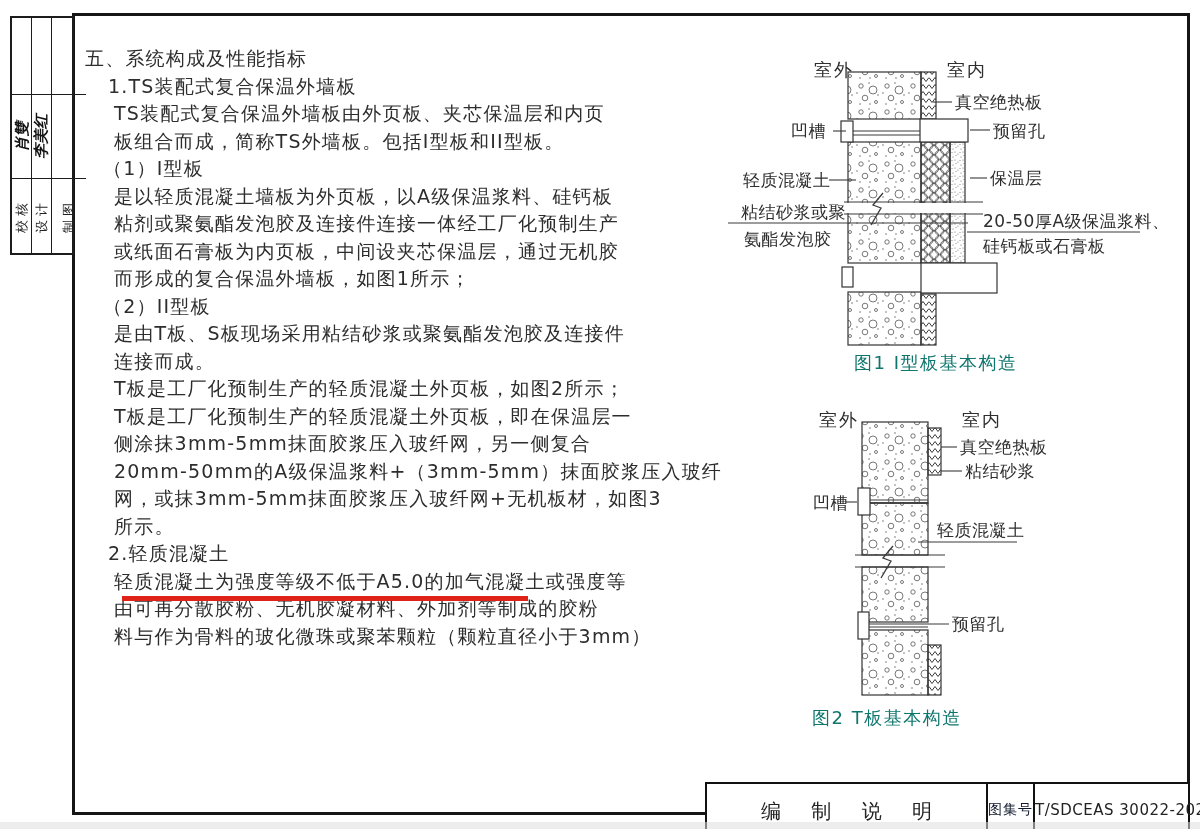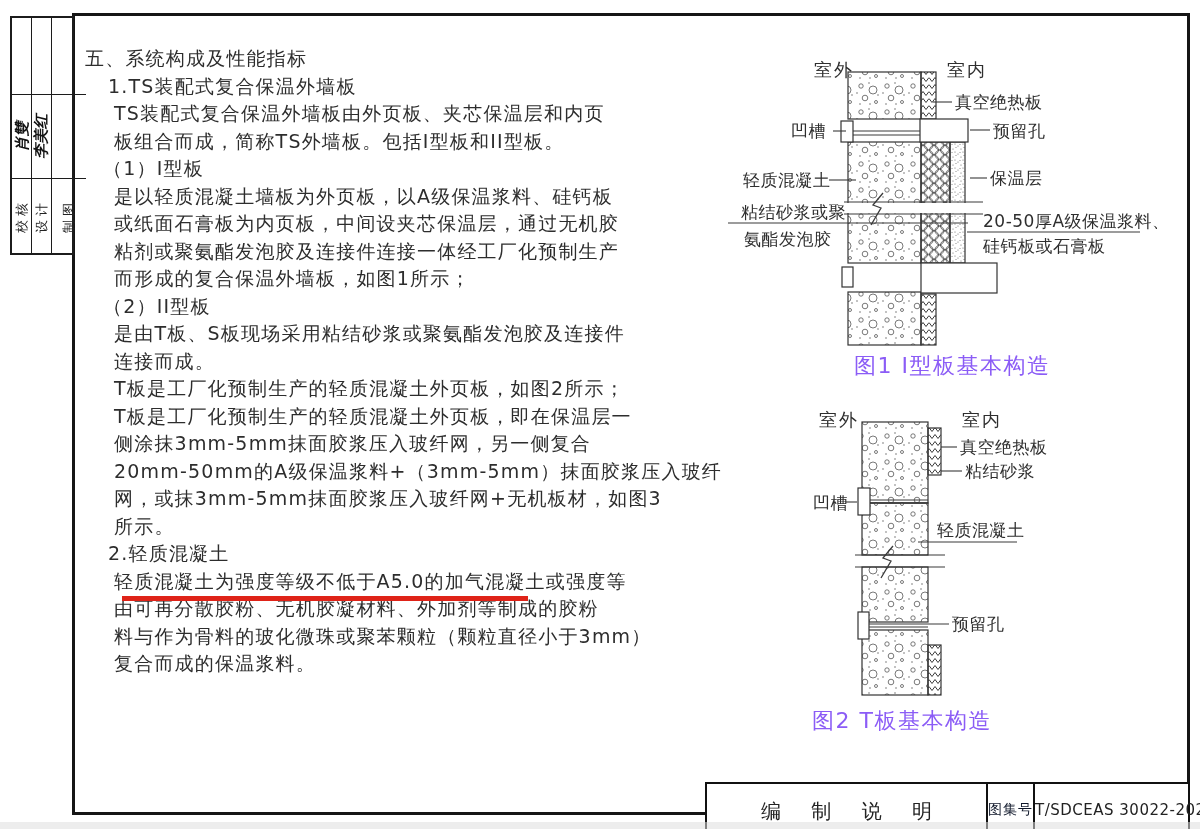--- a/index.html
+++ b/index.html
@@ -53,21 +53,21 @@
   .red-underline {
     left:122px; top:596px; width:406px; height:4.5px;
     background:#df2318;
   }
 
   
   .fig { overflow:visible; }
   .fig text { fill:#2e2e2e; font-size:17px; letter-spacing:0.5px; }
   .fig text.room { font-size:18px; letter-spacing:2px; }
   .fig line, .fig polyline { stroke:#3a3a3a; }
-  .caption { font-size:22px; letter-spacing:1.5px; white-space:nowrap; color:#8b5cf6; }
+  .caption { font-size:18px; letter-spacing:1.5px; white-space:nowrap; color:#0f766e; }
 
   
   .title-block {
     left:705px; top:782px; width:485px; height:58px;
     border:2.5px solid #111; background:#fff; display:flex;
   }
   .tb-name {
     flex:1; display:flex; align-items:center; justify-content:center;
     font-size:20px; letter-spacing:12px; color:#222; padding-left:12px;
   }
@@ -114,37 +114,36 @@
   </div>
 </div>
 
 <div class="abs text-col">
   <div class="ln h">五、系统构成及性能指标</div>
   <div class="ln n">1.TS装配式复合保温外墙板</div>
   <div class="ln b">TS装配式复合保温外墙板由外页板、夹芯保温层和内页</div>
   <div class="ln b">板组合而成，简称TS外墙板。包括I型板和II型板。</div>
   <div class="ln p">（1）I型板</div>
   <div class="ln b">是以轻质混凝土墙板为外页板，以A级保温浆料、硅钙板</div>
+  <div class="ln b">粘剂或聚氨酯发泡胶及连接件连接一体经工厂化预制生产</div>
   <div class="ln b">或纸面石膏板为内页板，中间设夹芯保温层，通过无机胶</div>
-  <div class="ln b">粘剂或聚氨酯发泡胶及连接件连接一体经工厂化预制生产</div>
   <div class="ln b">而形成的复合保温外墙板，如图1所示；</div>
   <div class="ln p">（2）II型板</div>
   <div class="ln b">是由T板、S板现场采用粘结砂浆或聚氨酯发泡胶及连接件</div>
   <div class="ln b">连接而成。</div>
   <div class="ln b">T板是工厂化预制生产的轻质混凝土外页板，如图2所示；</div>
   <div class="ln b">T板是工厂化预制生产的轻质混凝土外页板，即在保温层一</div>
   <div class="ln b">侧涂抹3mm-5mm抹面胶浆压入玻纤网，另一侧复合</div>
   <div class="ln b">20mm-50mm的A级保温浆料+（3mm-5mm）抹面胶浆压入玻纤</div>
   <div class="ln b">网，或抹3mm-5mm抹面胶浆压入玻纤网+无机板材，如图3</div>
   <div class="ln b">所示。</div>
   <div class="ln n">2.轻质混凝土</div>
   <div class="ln b">轻质混凝土为强度等级不低于A5.0的加气混凝土或强度等</div>
   <div class="ln b">由可再分散胶粉、无机胶凝材料、外加剂等制成的胶粉</div>
   <div class="ln b">料与作为骨料的玻化微珠或聚苯颗粒（颗粒直径小于3mm）</div>
-  <div class="ln b">复合而成的保温浆料。</div>
 </div>
 
 <div class="abs red-underline"></div>
 
 <div class="abs" style="left:725px; top:55px; width:465px; height:340px;">
 <svg class="fig" width="465" height="340" viewBox="0 0 465 340">
   <defs>
     <pattern id="pc1" patternUnits="userSpaceOnUse" width="26" height="26">
       <circle cx="6" cy="5" r="2.2" fill="#fff" stroke="#555" stroke-width="0.8"></circle>
       <circle cx="18" cy="9" r="4" fill="#fff" stroke="#555" stroke-width="0.8"></circle>

